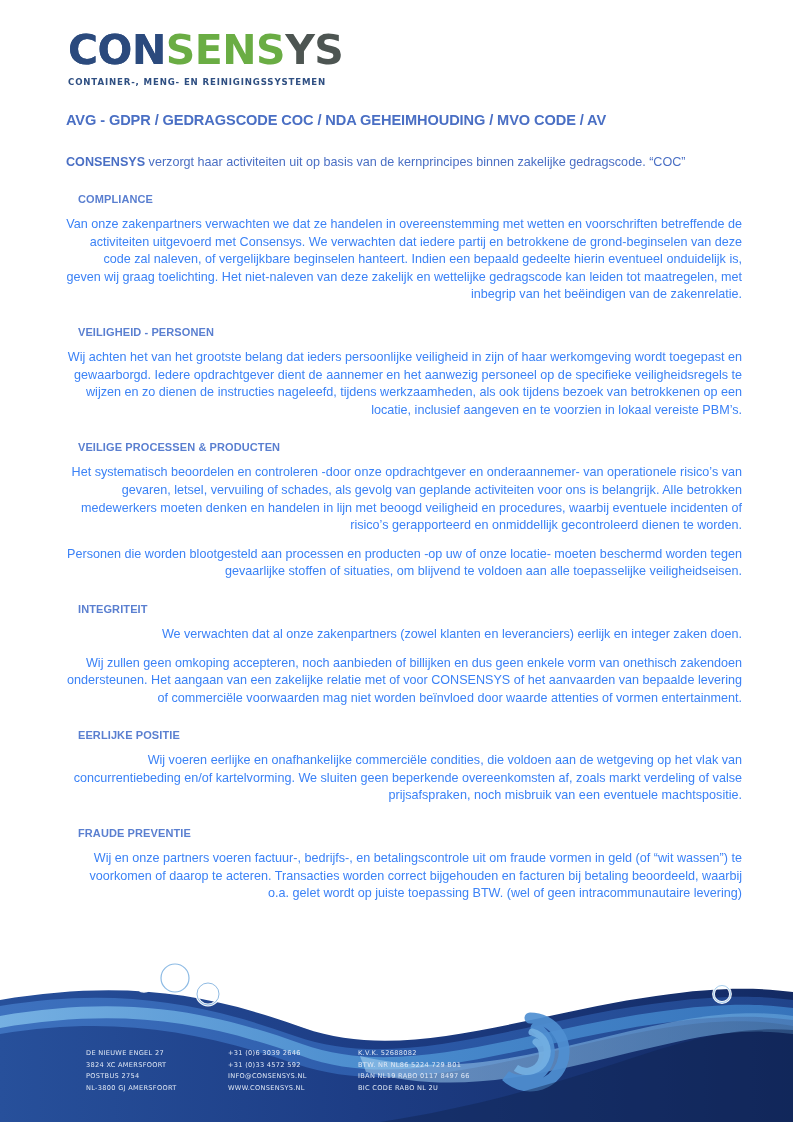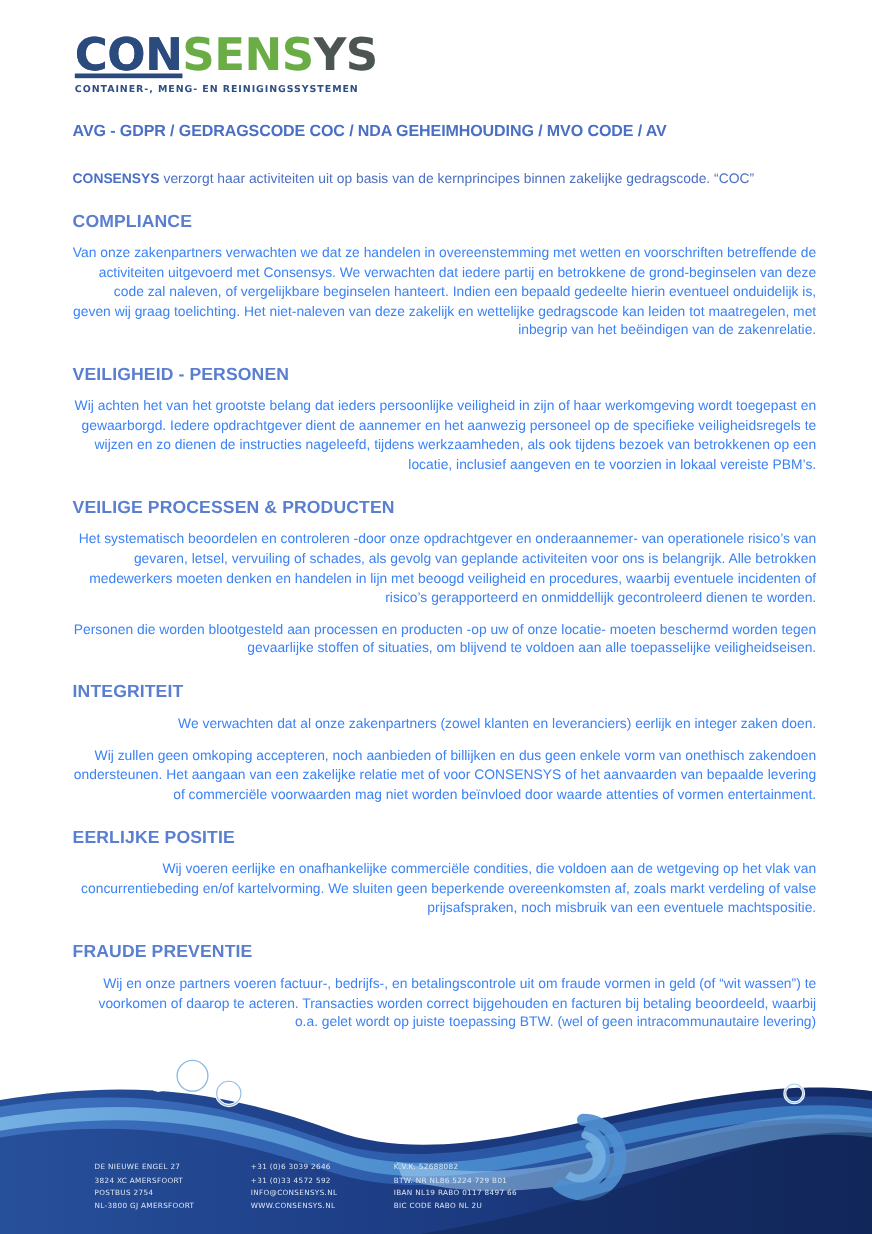--- a/index.html
+++ b/index.html
@@ -35,21 +35,20 @@
     line-height: 44px;
     white-space: nowrap;
     margin: 0;
     padding: 0;
   }
   .logo-con {
     color: #2b4a7d;
     background: linear-gradient(180deg, #3c5f93 0%, #20406f 100%);
     -webkit-background-clip: text;
     background-clip: text;
-    text-decoration: underline;
   }
   .logo-sens { color: #6aad44; }
   .logo-ys  { color: #4d5552; }
   .logo-tagline {
     font-family: "DejaVu Sans", sans-serif;
     font-weight: bold;
     font-size: 8.6px;
     letter-spacing: 0.85px;
     color: #2f4f82;
     margin-top: 5px;
@@ -75,24 +74,24 @@
   .lead {
     font-size: 12.6px;
     line-height: 17px;
     color: #4a6fc4;
     margin: 0 0 15px 0;
   }
   .lead b { font-weight: bold; }
 
   .section { margin-top: 22px; }
   .section-heading {
-    font-size: 16px;
+    font-size: 11px;
     color: #5a7fd0;
     letter-spacing: 0.1px;
-    margin: 0 0 11px 0;
+    margin: 0 0 11px 12px;
   }
   .para {
     font-size: 12.6px;
     line-height: 17.6px;
     color: #3b82f6;
     margin: 0 0 11px 0;
     text-align: right;
   }
   .para:last-child { margin-bottom: 0; }
 
@@ -101,21 +100,21 @@
     position: absolute;
     left: 0;
     bottom: 0;
     width: 793px;
     height: 162px;
   }
   .footer svg { display: block; }
   .footer-info {
     position: absolute;
     left: 0;
-    top: 96px;
+    top: 88px;
     width: 793px;
     display: flex;
     padding-left: 86px;
     box-sizing: border-box;
   }
   .footer-col {
     font-family: "DejaVu Sans", sans-serif;
     font-size: 6.6px;
     letter-spacing: 0.3px;
     line-height: 11.6px;

